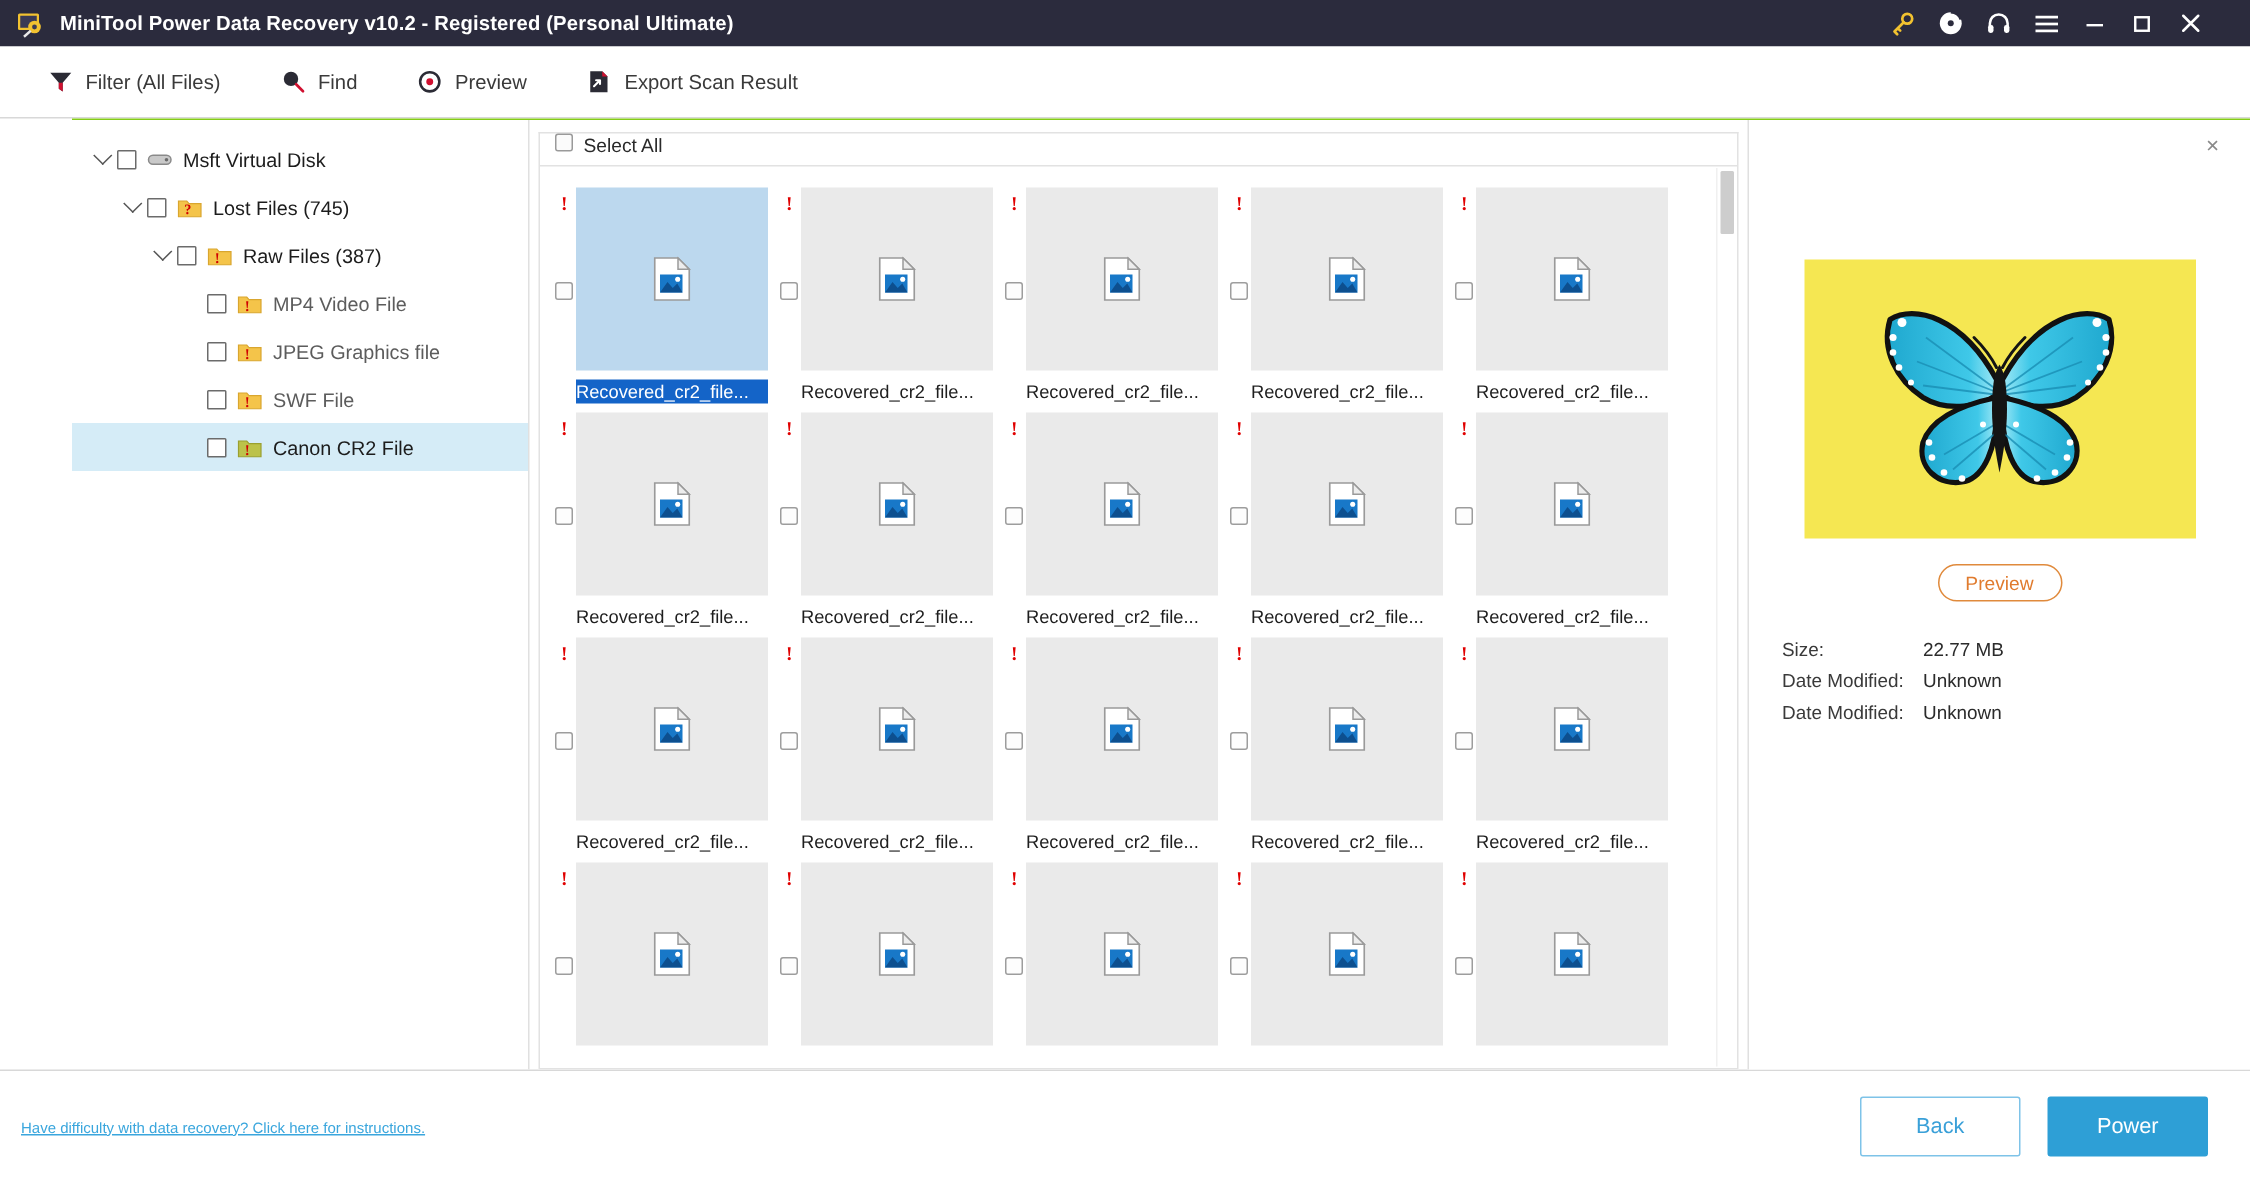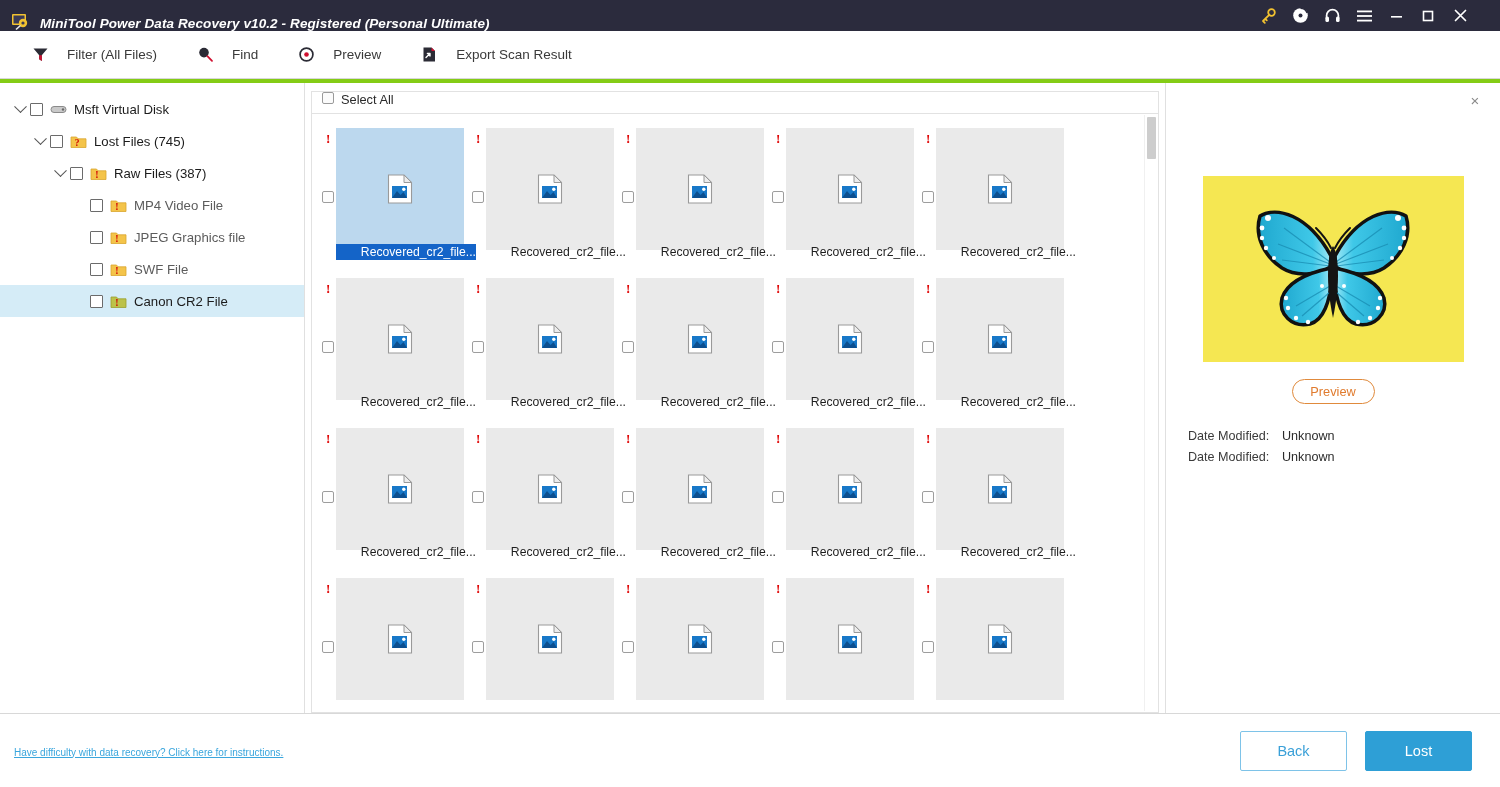--- a/index.html
+++ b/index.html
@@ -13,25 +13,24 @@
     position: relative;
     width: 1500px; height: 787px;
     background: #ffffff;
     display: flex; flex-direction: column;
   }
 
   
   .titlebar {
     height: 31px; flex: 0 0 31px;
     background: #2b2b3d;
-    display: flex; align-items: flex-end;
+    display: flex; align-items: center;
     padding: 0 24px 0 10px;
     color: #ffffff;
     user-select: none;
-    font-style: italic;
   }
   .app-icon {
     width: 20px; height: 20px; flex: 0 0 20px;
     margin-right: 10px;
     position: relative;
   }
   .title-text {
     font-size: 13.5px; font-weight: bold;
     letter-spacing: .1px;
     color: #ffffff;
@@ -55,29 +54,30 @@
     gap: 0px;
   }
   .tool {
     display: flex; align-items: center;
     height: 30px;
     margin-right: 38px;
     cursor: pointer;
     white-space: nowrap;
   }
   .tool .ti { display: flex; align-items: center; justify-content: center; width: 20px; height: 20px; margin-right: 7px; }
-  .tool .tl { font-size: 13.5px; color: #3a3a3a; margin-left: 10px; }
+  .tool .tl { font-size: 13.5px; color: #3a3a3a; }
 
   
   .body {
     flex: 1 1 auto;
     display: flex;
     min-height: 0;
     background: #ffffff;
-    border-top: 4px solid #84cc16;
+    border-top: 1px solid #84cc16;
+    margin-left: 48px;
   }
 
   
   .sidebar {
     width: 305px; flex: 0 0 305px;
     background: #ffffff;
     border-right: 1px solid #e0e0e0;
     padding-top: 10px;
     overflow: hidden;
   }
@@ -162,24 +162,24 @@
     cursor: pointer;
   }
   .thumb.selected { background: #bcd8ee; }
   .bang {
     position: absolute; left: 6px; top: 4px;
     color: #e00000; font-size: 13px; font-weight: bold;
     line-height: 1;
     font-family: "Liberation Serif", serif;
   }
   .fname {
-    position: absolute; left: 16px; top: 116px;
-    width: 140px;
+    position: absolute; left: 16px; top: 128px;
+    width: 128px;
     font-size: 12.2px; color: #1e1e1e;
-    text-align: right;
+    text-align: left;
     white-space: nowrap; overflow: hidden;
     padding: 1px 0;
   }
   .fname.selected { background: #1464c8; color: #ffffff; }
   .vsb {
     position: absolute; right: 1px; top: 1px; bottom: 1px;
     width: 13px; background: #ffffff;
     border-left: 1px solid #f0f0f0;
     cursor: pointer;
   }
@@ -788,31 +788,35 @@
 
           <path d="M93 54 C88 44 82 38 78 34" stroke="#141414" stroke-width="2" fill="none" stroke-linecap="round"></path>
           <path d="M97 54 C102 44 108 38 112 34" stroke="#141414" stroke-width="2" fill="none" stroke-linecap="round"></path>
         </svg>
       </div>
 
       <div class="pv-btn">Preview</div>
 
       <div class="meta" id="meta">
           <div class="mrow">
+            <span class="mk">Size:</span>
+            <span class="mv">22.77 MB</span>
+          </div>
+          <div class="mrow">
             <span class="mk">Date Modified:</span>
             <span class="mv">Unknown</span>
           </div>
           <div class="mrow">
             <span class="mk">Date Modified:</span>
             <span class="mv">Unknown</span>
           </div>
         </div>
     </div>
   </div>
 
   <div class="statusbar">
     <div class="status-left">
       <a class="status-link">Have difficulty with data recovery? Click here for instructions.</a>
     </div>
     <div class="btn btn-back">Back</div>
-    <div class="btn btn-save">Lost</div>
+    <div class="btn btn-save">Power</div>
   </div>
 </div>
 
 </body></html>

